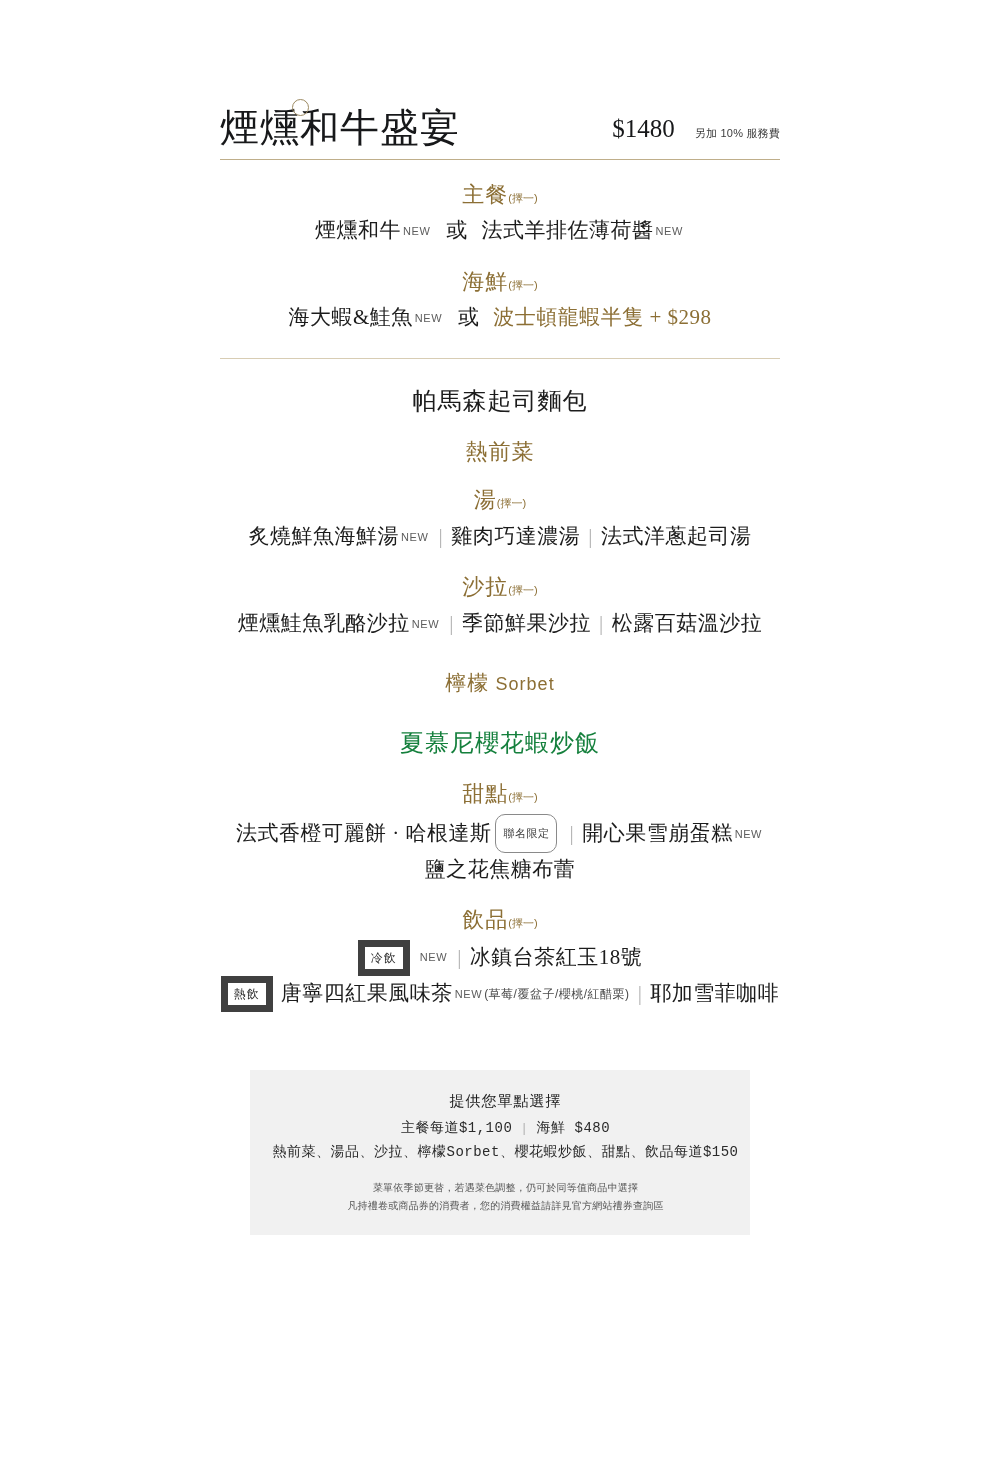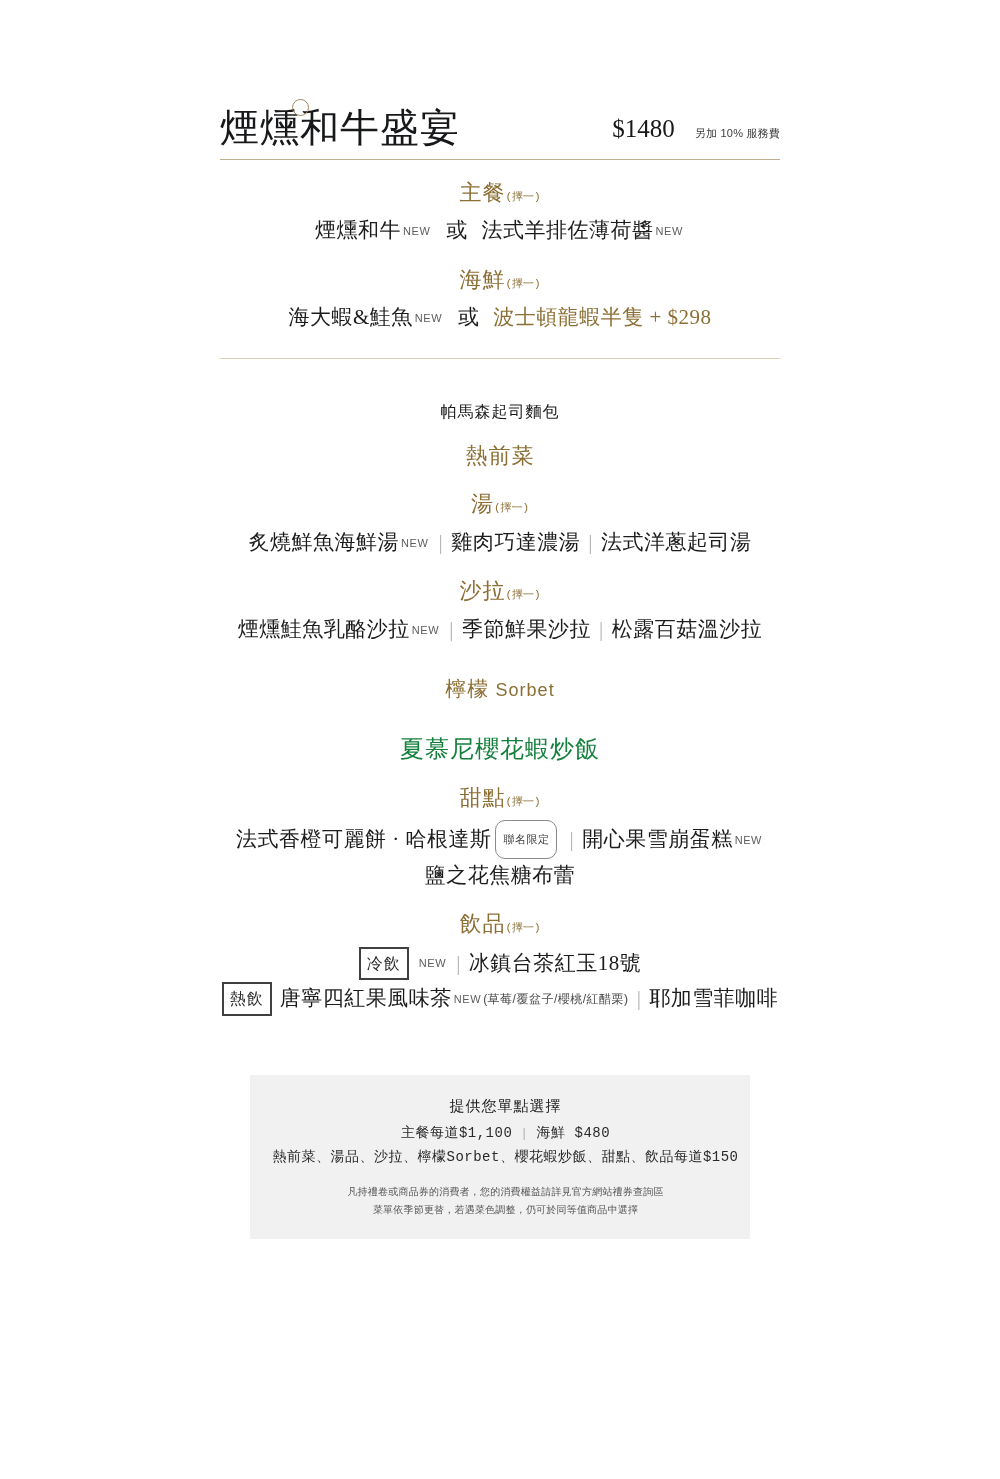--- a/index.html
+++ b/index.html
@@ -79,21 +79,21 @@
     background: #d8cdb4;
   }
 
   
   .content {
     width: 700px;
     margin: 0 auto;
     text-align: center;
   }
   .sect-head {
-    font-family: Liberation Mono, monospace;
+    font-family: Liberation Sans, sans-serif;
     font-size: 22px;
     color: #8c6f35;
     letter-spacing: 1px;
     margin: 22px 0 6px 0;
     line-height: 1.2;
   }
   .sect-head .pick {
     font-size: 11px;
     color: #8c6f35;
     letter-spacing: 0;
@@ -121,24 +121,24 @@
     vertical-align: 2px;
     margin: 0 2px;
   }
   .sep {
     color: #b2b2b2;
     padding: 0 8px;
     font-weight: 300;
   }
   .plain-head {
     font-family: "Liberation Serif", serif;
-    font-size: 16px;
+    font-size: 24px;
     color: #1c1c1c;
     letter-spacing: 1px;
-    margin: 43px 0 0 0;
+    margin: 26px 0 0 0;
   }
   .sorbet {
     font-family: "Liberation Serif", serif;
     font-size: 21px;
     color: #8c6f35;
     letter-spacing: 1px;
     margin: 30px 0 0 0;
   }
   .sorbet .lat {
     font-family: "Liberation Sans", sans-serif;
@@ -159,23 +159,23 @@
     font-family: "Liberation Sans", sans-serif;
     font-size: 11px;
     color: #3b3b3b;
     padding: 10px 7px;
     vertical-align: 3px;
     margin: 0 4px;
     letter-spacing: 0.5px;
   }
   .chip {
     display: inline-block;
-    border: 2px solid #404040;
-    font-family: "Liberation Sans", sans-serif;
-    font-size: 16px;
+    border: 7px solid #404040;
+    font-family: "Liberation Sans", sans-serif;
+    font-size: 12px;
     color: #2a2a2a;
     padding: 1px 6px;
     vertical-align: 4px;
     margin-right: 8px;
     letter-spacing: 1px;
   }
   .sub {
     font-family: "Liberation Sans", sans-serif;
     font-size: 12px;
     color: #4a4a4a;
@@ -319,18 +319,18 @@
     </div>
   </div>
 
   <div class="footer">
     <div class="footer-title">提供您單點選擇</div>
     <div class="footer-line">
       <span>主餐每道$1,100</span><span class="sep">|</span><span>海鮮 $480</span>
     </div>
     <div class="footer-line">熱前菜、湯品、沙拉、檸檬Sorbet、櫻花蝦炒飯、甜點、飲品每道$150</div>
     <div class="footer-note">
+      <div>菜單依季節更替，若遇菜色調整，仍可於同等值商品中選擇</div>
       <div>凡持禮卷或商品券的消費者，您的消費權益請詳見官方網站禮券查詢區</div>
-      <div>菜單依季節更替，若遇菜色調整，仍可於同等值商品中選擇</div>
     </div>
   </div>
 
 </div>
 
 </body></html>

